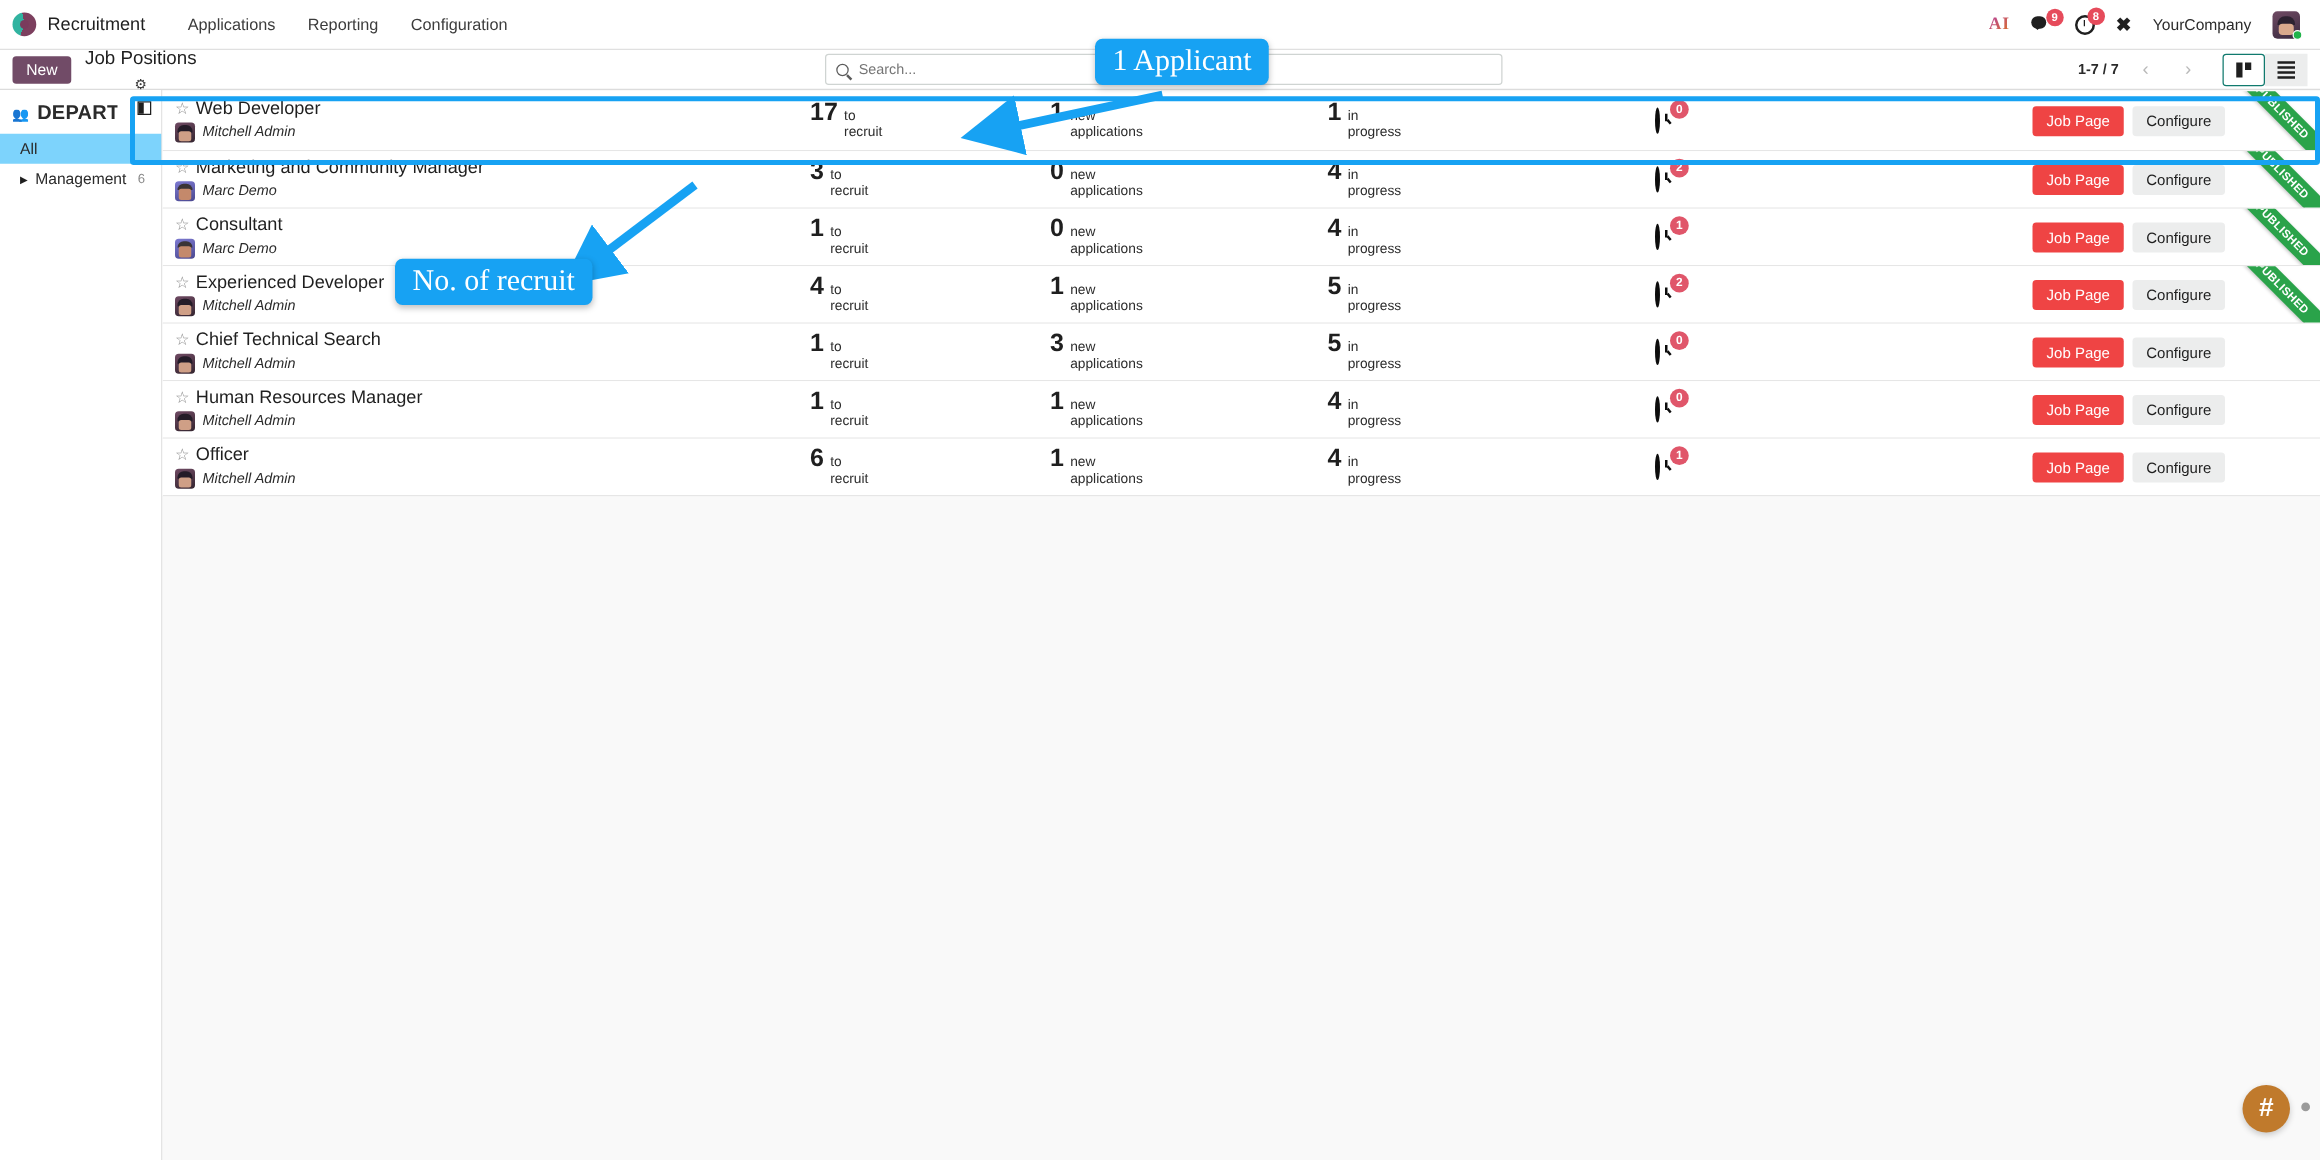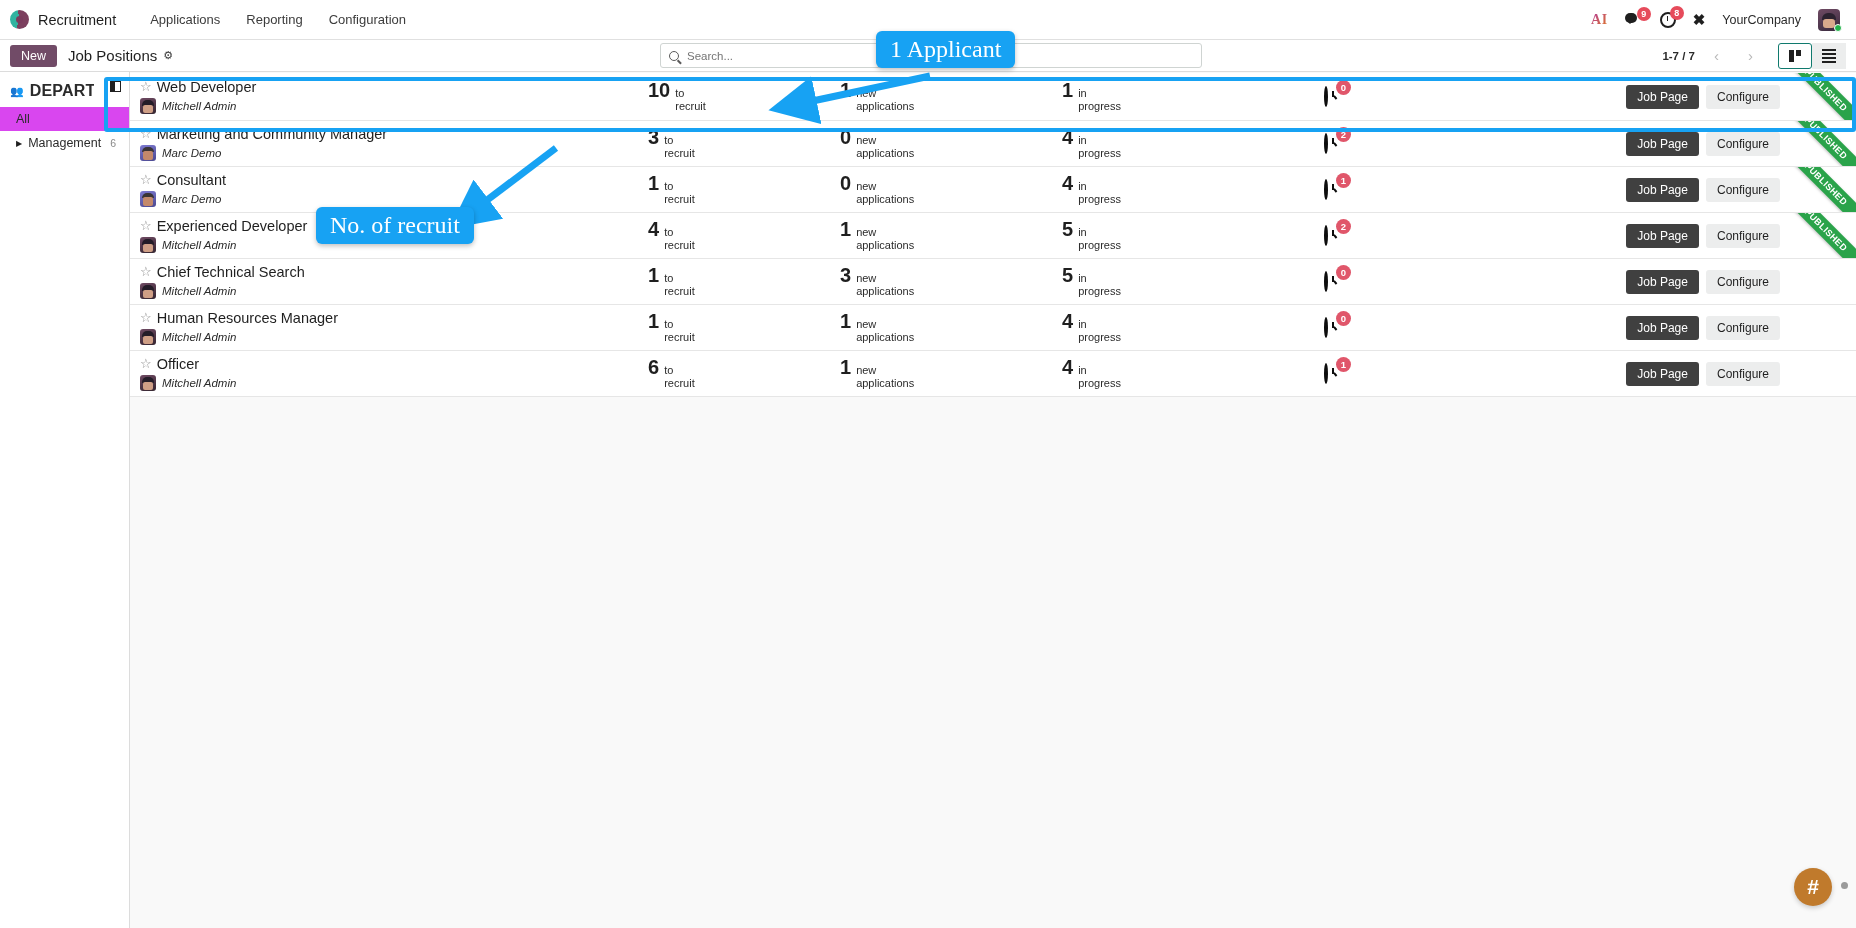--- a/index.html
+++ b/index.html
@@ -47,21 +47,21 @@
     background:linear-gradient(160deg,#6f4a63,#3a2b3f); overflow:hidden; }
   .avatar-top::before{content:"";position:absolute;left:4px;top:4px;width:14px;height:7px;background:#2c2230;border-radius:6px 6px 0 0;}
   .avatar-top::after{content:"";position:absolute;left:5px;top:10px;width:12px;height:9px;background:#d9a98c;border-radius:3px;}
   .online-dot{position:absolute;right:-2px;bottom:-1px;width:8px;height:8px;border-radius:50%;background:#21b34a;border:1px solid #fff;}
 
   
   .cp { height:32px; display:flex; align-items:center; border-bottom:1px solid #dcdcdc;
         background:#fff; padding:0 10px; position:relative; }
   .btn-new { background:#714b67; color:#fff; font-size:12.5px; border:none; border-radius:3px;
              padding:4px 11px; cursor:pointer; }
-  .breadcrumb { font-size:15px; color:#1f1f1f; margin-left:11px; display:flex; align-items:center; gap:6px;}
+  .breadcrumb { font-size:15px; color:#1f1f1f; margin-left:11px; display:flex; align-items:center; gap:6px;flex-direction:column;}
   .gear { font-size:11px; color:#3b3b3b; }
   .searchbox {
     position:absolute; left:660px; width:542px; height:25px;
     border:1px solid #cfd4d2; border-radius:3px; display:flex; align-items:center;
     padding: 0 8px; gap:8px; background:#fff;
   }
   .search-ico { width:10px;height:10px;border:1.6px solid #5b5b5b;border-radius:50%;position:relative;flex:none;}
   .search-ico::after{content:"";position:absolute;right:-4px;bottom:-3px;width:5px;height:1.6px;background:#5b5b5b;transform:rotate(45deg);}
   .search-input{border:none;outline:none;font-size:11.5px;color:#8a8a8a;width:100%;background:transparent;font-family:inherit;}
   .cp-right{ margin-left:auto; display:flex; align-items:center; gap:9px; }
@@ -83,21 +83,21 @@
   .sidebar{ width:130px; flex:none; border-right:1px solid #dcdcdc; background:#fff; padding-top:8px; }
   .sb-head{ display:flex; align-items:center; gap:6px; padding:2px 8px 7px 10px; position:relative; }
   .sb-head-ico{ font-size:11px; color:#714b67; }
   .sb-title{ font-size:16px; font-weight:700; color:#2b2b2b; letter-spacing:.2px;
              white-space:nowrap; overflow:hidden; max-width:64px;}
   .sb-collapse{ position:absolute; right:8px; top:1px; width:11px; height:11px;
                 border:1.6px solid #1f1f1f; display:flex; }
   .sb-collapse::after{ content:""; width:4px; background:#1f1f1f; }
   .sb-item{ font-size:12.5px; color:#2b2b2b; padding:5px 10px 5px 16px; cursor:pointer;
             display:flex; align-items:center; gap:6px; }
-  .sb-item.active{ background:#d946ef; }
+  .sb-item.active{ background:#7dd3fc; }
   .sb-caret{ font-size:8px; color:#1f1f1f; }
   .sb-count{ font-size:10.5px; color:#8a8a8a; margin-left:3px; }
 
   
   .content{ flex:1; background:#f9f9f9; position:relative; padding-top:1px; overflow:hidden;}
   .rows{ background:#fff; }
   .row{
     position:relative; height:46px; display:flex; align-items:center;
     border-bottom:1px solid #e6e6e6; background:#fff; overflow:hidden; padding-left:10px;
   }
@@ -125,21 +125,21 @@
 
   .clock-col{ width:112px; flex:none; display:flex; align-items:center; padding-left:32px;}
   .clk{ position:relative; width:18px; height:18px; }
   .clk-face{ width:18px;height:18px;border:2.3px solid #0d0d0d;border-radius:50%;position:relative;}
   .clk-face::after{content:"";position:absolute;left:6px;top:3px;width:1.8px;height:6px;background:#0d0d0d;}
   .clk-face::before{content:"";position:absolute;left:7px;top:8px;width:1.8px;height:4px;background:#0d0d0d;transform:rotate(-40deg);transform-origin:top;}
   .clk-badge{ position:absolute; right:-9px; top:-8px; min-width:15px;height:15px;padding:0 3px;
     background:#e0566a;color:#fff;font-size:9.5px;line-height:15px;text-align:center;border-radius:8px;font-weight:600;}
 
   .act-col{ margin-left:auto; display:flex; align-items:center; gap:7px; padding-right:76px; }
-  .btn-jobpage{ background:#404040;color:#fff;border:none;border-radius:3px;
+  .btn-jobpage{ background:#ef4444;color:#fff;border:none;border-radius:3px;
                 font-size:12px;padding:5px 11px;cursor:pointer; }
   .btn-configure{ background:#eceded;color:#1f1f1f;border:none;border-radius:3px;
                   font-size:12px;padding:5px 11px;cursor:pointer; }
 
   .ribbon{ position:absolute; right:-37px; top:9px; width:134px; transform:rotate(45deg);
     background:#2aa34a; color:#fff; font-size:9px; font-weight:700; letter-spacing:.4px;
     text-align:center; padding:3px 0; box-shadow:0 1px 3px rgba(0,0,0,.25); }
 
   
   .anno{
@@ -252,21 +252,21 @@
             <div class="r-title">
               <span class="star">☆</span>
               <span>Web Developer</span>
             </div>
             <div class="r-sub">
               <span class="av m"></span>
               <span class="r-sub-name">Mitchell Admin</span>
             </div>
           </div>
           <div class="stat st1">
-            <span class="stat-num">10</span>
+            <span class="stat-num">17</span>
             <span class="stat-lbl">
               <span>to</span>
               <span>recruit</span>
             </span>
           </div>
           <div class="stat st2">
             <span class="stat-num">1</span>
             <span class="stat-lbl">
               <span>new</span>
               <span>applications</span>

